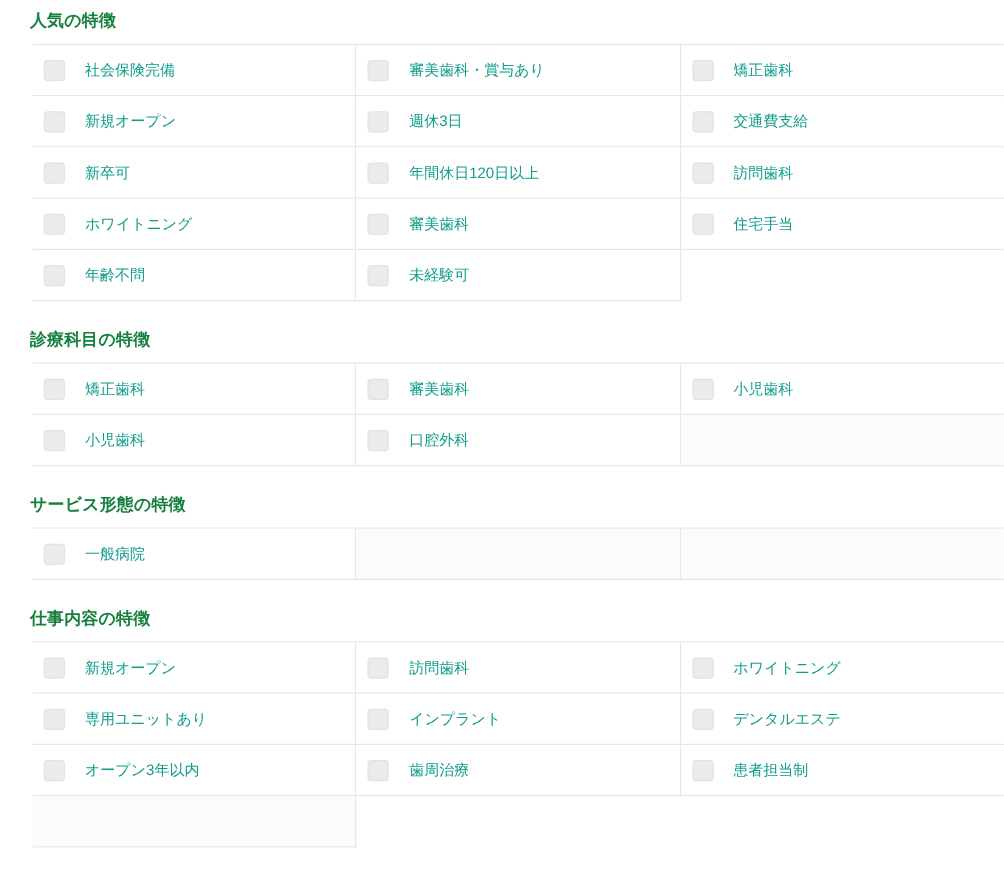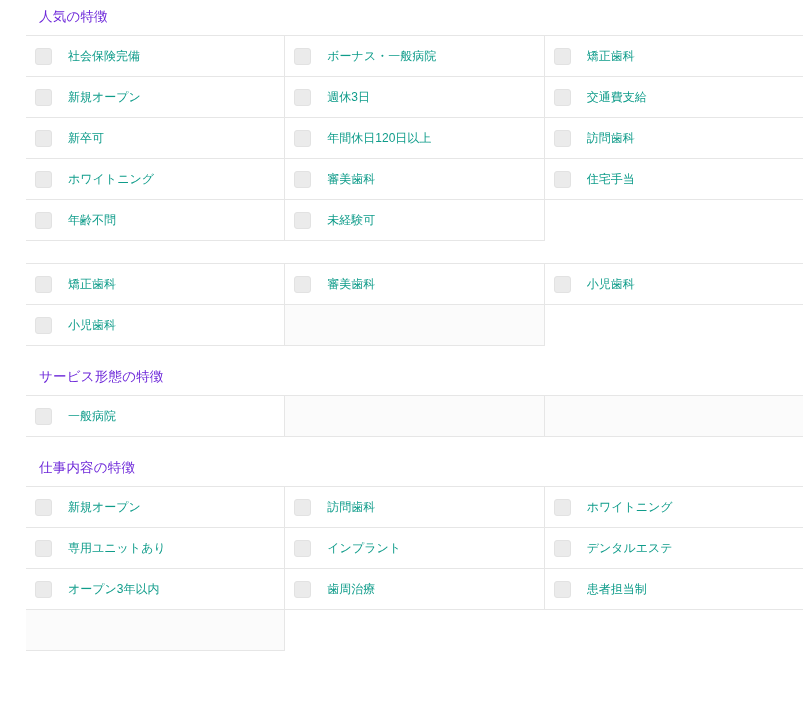--- a/index.html
+++ b/index.html
@@ -17,23 +17,23 @@
   .page {
     width: 803px;
     padding-top: 8px;
     box-sizing: border-box;
   }
   .section {
     margin-bottom: 0;
   }
   .section-title {
     font-size: 13.5px;
-    font-weight: normal;
-    color: #6d28d9;
-    padding: 0 0 9px 39px;
+    font-weight: bold;
+    color: #15803d;
+    padding: 0 0 9px 24px;
     letter-spacing: 0.2px;
   }
   .grid {
     display: grid;
     grid-template-columns: repeat(3, 1fr);
     border-top: 1px solid #e6e6e6;
     border-left: 0;
     margin-left: 26px;
     margin-right: 0;
     width: 778px;
@@ -82,21 +82,21 @@
 <div class="page" id="root">
     <div class="section">
       <div class="section-title">人気の特徴</div>
       <div class="grid">
         <div class="cell">
           <span class="checkbox"></span>
           <span class="cell-label">社会保険完備</span>
         </div>
         <div class="cell">
           <span class="checkbox"></span>
-          <span class="cell-label">ボーナス・一般病院</span>
+          <span class="cell-label">審美歯科・賞与あり</span>
         </div>
         <div class="cell">
           <span class="checkbox"></span>
           <span class="cell-label">矯正歯科</span>
         </div>
         <div class="cell">
           <span class="checkbox"></span>
           <span class="cell-label">新規オープン</span>
         </div>
         <div class="cell">
@@ -136,36 +136,41 @@
           <span class="cell-label">年齢不問</span>
         </div>
         <div class="cell">
           <span class="checkbox"></span>
           <span class="cell-label">未経験可</span>
         </div>
       </div>
     </div>
     <div class="spacer"></div>
     <div class="section">
+      <div class="section-title">診療科目の特徴</div>
       <div class="grid">
         <div class="cell">
           <span class="checkbox"></span>
           <span class="cell-label">矯正歯科</span>
         </div>
         <div class="cell">
           <span class="checkbox"></span>
           <span class="cell-label">審美歯科</span>
         </div>
         <div class="cell">
           <span class="checkbox"></span>
           <span class="cell-label">小児歯科</span>
         </div>
         <div class="cell">
           <span class="checkbox"></span>
           <span class="cell-label">小児歯科</span>
+        </div>
+        <div class="cell">
+          <span class="checkbox"></span>
+          <span class="cell-label">口腔外科</span>
         </div>
         <div class="cell empty"></div>
       </div>
     </div>
     <div class="spacer"></div>
     <div class="section">
       <div class="section-title">サービス形態の特徴</div>
       <div class="grid">
         <div class="cell">
           <span class="checkbox"></span>

